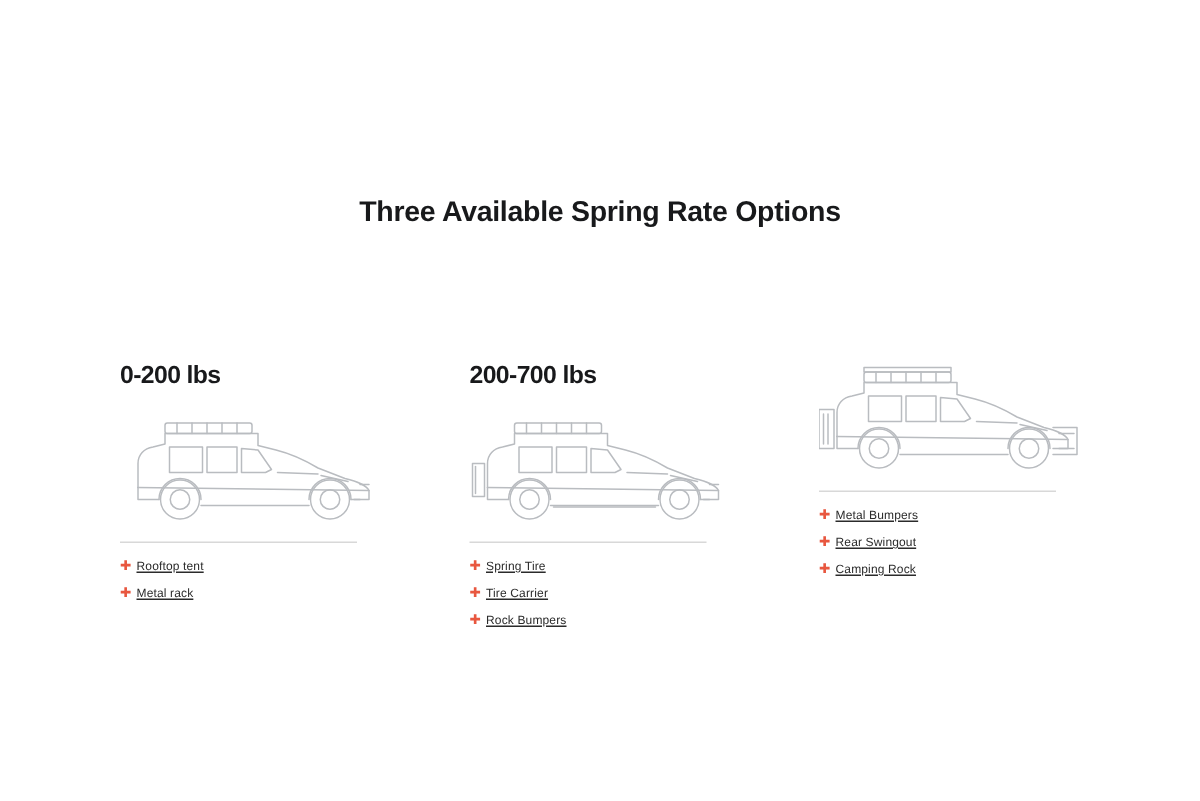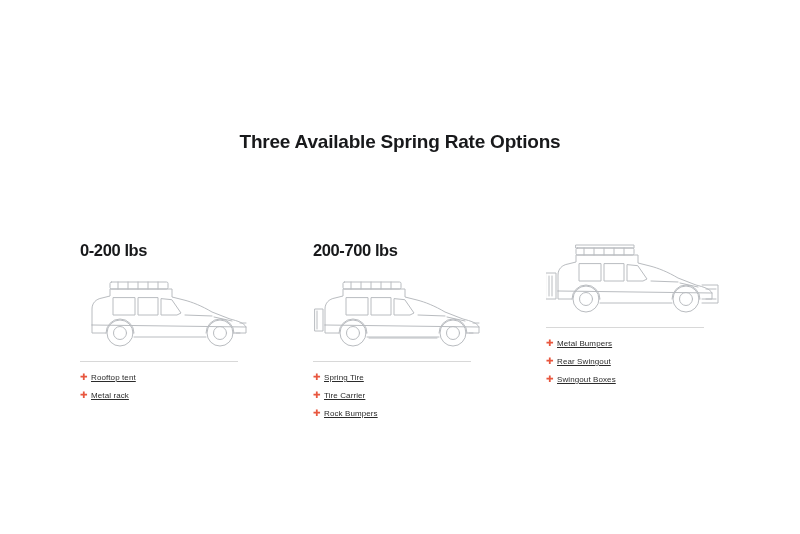--- a/index.html
+++ b/index.html
@@ -245,19 +245,19 @@
         <li class="feature-item">
           <span class="plus-icon">✚</span>
           <span class="feature-label">Metal Bumpers</span>
         </li>
         <li class="feature-item">
           <span class="plus-icon">✚</span>
           <span class="feature-label">Rear Swingout</span>
         </li>
         <li class="feature-item">
           <span class="plus-icon">✚</span>
-          <span class="feature-label">Swingout Boxes</span>
+          <span class="feature-label">Camping Rock</span>
         </li>
       </ul>
     </div>
 
   </div>
 </div>
 
 </body></html>

